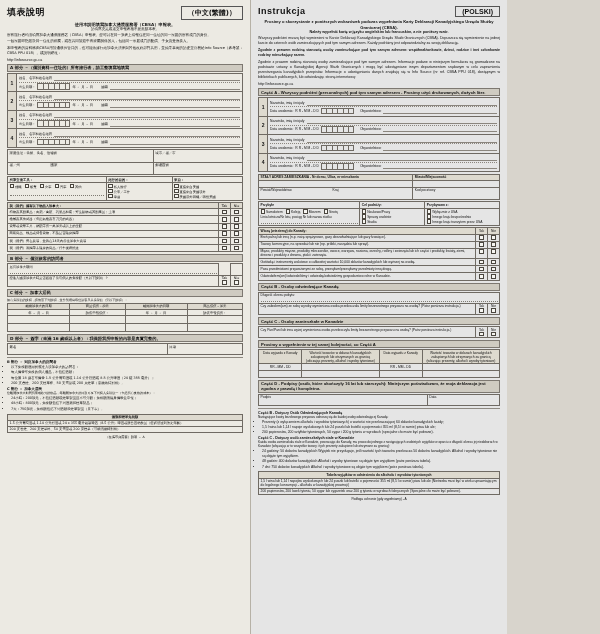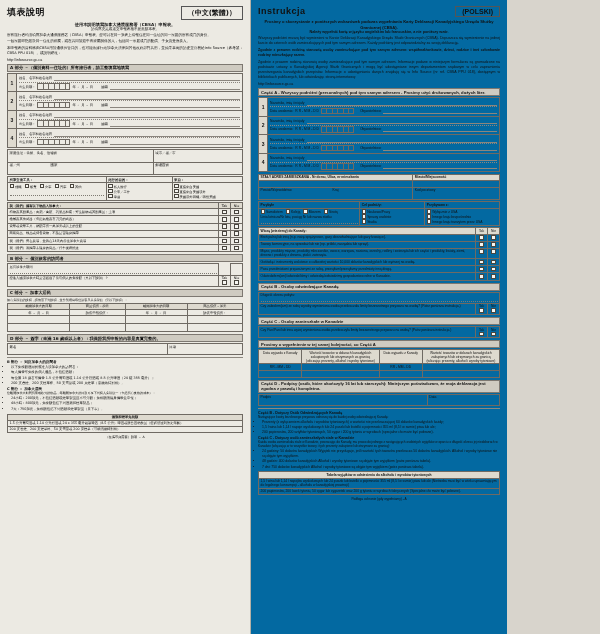--- a/index.html
+++ b/index.html
@@ -8,21 +8,21 @@
     width:600px; height:634px;
     background:#d8d4cc;
     font-family:"Liberation Sans", sans-serif;
     font-size:4.2px;
     color:#111;
     overflow:hidden;
   }
   .page { position:relative; width:507px; height:634px; display:flex; }
   .half { position:relative; height:634px; background:#e9e6df; }
   .left { width:297px; padding:6px 7px; border-right:1px solid #b6b1a6; background:#eceae3; }
-  .right { width:303px; padding:6px 7px; background:#0369a1; }
+  .right { width:303px; padding:6px 7px; background:#e5e5e5; }
   .gutter { position:absolute; left:296px; top:0; width:3px; height:634px;
             background:linear-gradient(90deg,#c9c4b8,#efede7,#c9c4b8); }
 
   
   .ttl { font-size:9px; font-weight:bold; letter-spacing:0.5px; }
   .langbox { border:1px solid #555; padding:1px 6px; font-size:7px; font-weight:bold; }
   .row { display:flex; }
   .xtiny { font-size:3.1px; line-height:1.3; }
   .p { font-size:3.6px; line-height:1.45; text-align:justify; margin:1.5px 0; }
   .b { font-weight:bold; }

